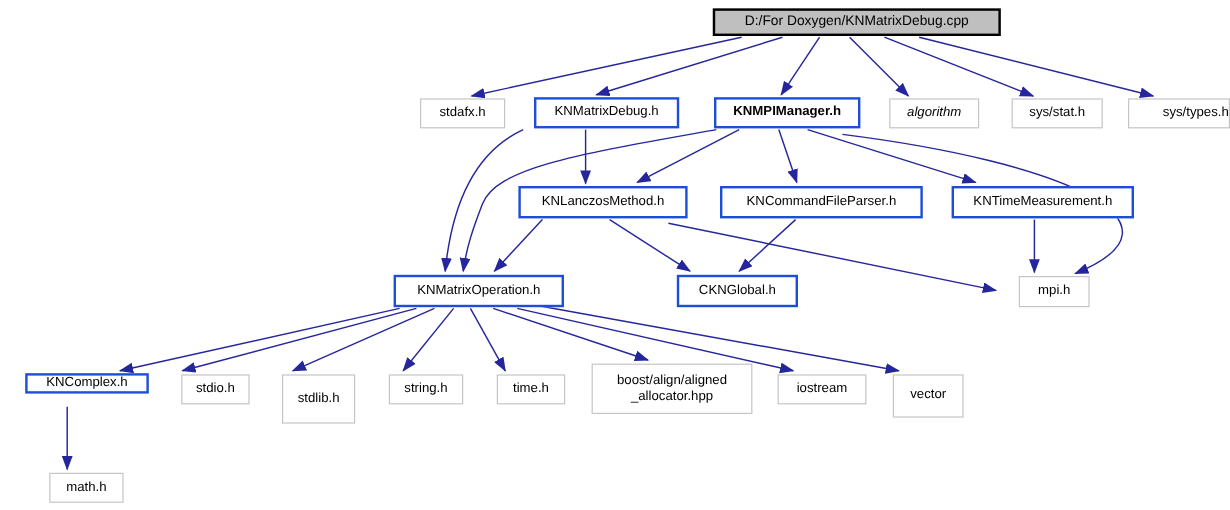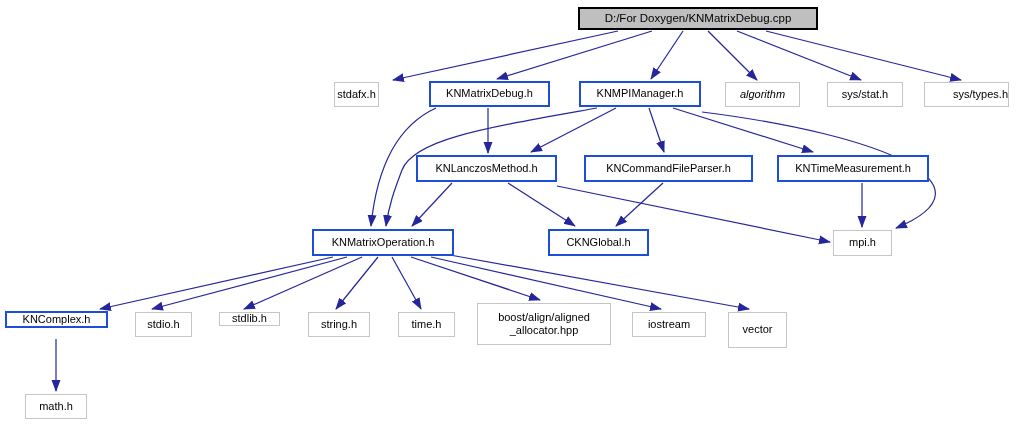--- a/index.html
+++ b/index.html
@@ -24,20 +24,21 @@
     border: 1px solid #c5c5c5;
     color: #000000;
     font-size: 11px;
     line-height: 1.2;
     display: flex;
     flex-direction: column;
     align-items: center;
     justify-content: center;
     text-align: center;
     white-space: nowrap;
+    margin-left: 16px;
   }
   .node.doc { border: 2px solid #1d4ed8; }
   .node.main {
     border: 2px solid #000000;
     background: #bfbfbf;
     font-size: 11.5px;
   }
   .node span { display: block; }
 </style>
 </head>
@@ -77,27 +78,27 @@
         <path d="M411,257 L540,300" stroke="#26269c" stroke-width="1.2" marker-end="url(#arrow)"></path>
         <path d="M431,257 L661,309" stroke="#26269c" stroke-width="1.2" marker-end="url(#arrow)"></path>
         <path d="M450,255 L749,309" stroke="#26269c" stroke-width="1.2" marker-end="url(#arrow)"></path>
         <path d="M56,339 L56,391" stroke="#26269c" stroke-width="1.2" marker-end="url(#arrow)"></path>
       </g>
   </svg>
   <div id="node-layer">
       <div class="node main" style="left: 578px; top: 7px; width: 240px; height: 23px;">
         <span>D:/For Doxygen/KNMatrixDebug.cpp</span>
       </div>
-      <div class="node ext" style="left: 334px; top: 82px; width: 45px; height: 25px;">
+      <div class="node ext" style="left: 334px; top: 82px; width: 71px; height: 25px;">
         <span>stdafx.h</span>
       </div>
       <div class="node doc" style="left: 429px; top: 81px; width: 121px; height: 26px;">
         <span>KNMatrixDebug.h</span>
       </div>
-      <div class="node doc" style="left: 579px; top: 81px; width: 122px; height: 26px;">
+      <div class="node doc" style="left: 579px; top: 81px; width: 122px; height: 26px; font-weight: bold;">
         <span>KNMPIManager.h</span>
       </div>
       <div class="node ext" style="left: 725px; top: 82px; width: 75px; height: 25px; font-style: italic;">
         <span>algorithm</span>
       </div>
       <div class="node ext" style="left: 827px; top: 82px; width: 76px; height: 25px;">
         <span>sys/stat.h</span>
       </div>
       <div class="node ext" style="left: 924px; top: 82px; width: 85px; height: 25px; padding-left: 28px;">
         <span>sys/types.h</span>
@@ -119,21 +120,21 @@
       </div>
       <div class="node ext" style="left: 833px; top: 230px; width: 59px; height: 26px;">
         <span>mpi.h</span>
       </div>
       <div class="node doc" style="left: 5px; top: 311px; width: 103px; height: 17px;">
         <span>KNComplex.h</span>
       </div>
       <div class="node ext" style="left: 135px; top: 312px; width: 57px; height: 25px;">
         <span>stdio.h</span>
       </div>
-      <div class="node ext" style="left: 219px; top: 312px; width: 61px; height: 14px;">
+      <div class="node ext" style="left: 219px; top: 312px; width: 61px; height: 41px;">
         <span>stdlib.h</span>
       </div>
       <div class="node ext" style="left: 308px; top: 312px; width: 62px; height: 25px;">
         <span>string.h</span>
       </div>
       <div class="node ext" style="left: 398px; top: 312px; width: 57px; height: 25px;">
         <span>time.h</span>
       </div>
       <div class="node ext" style="left: 477px; top: 303px; width: 134px; height: 42px;">
         <span>boost/align/aligned</span>

